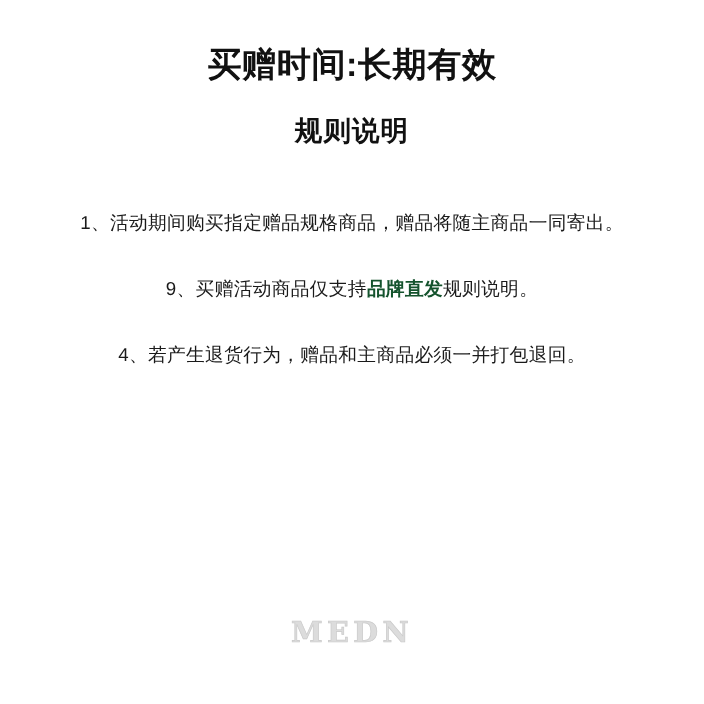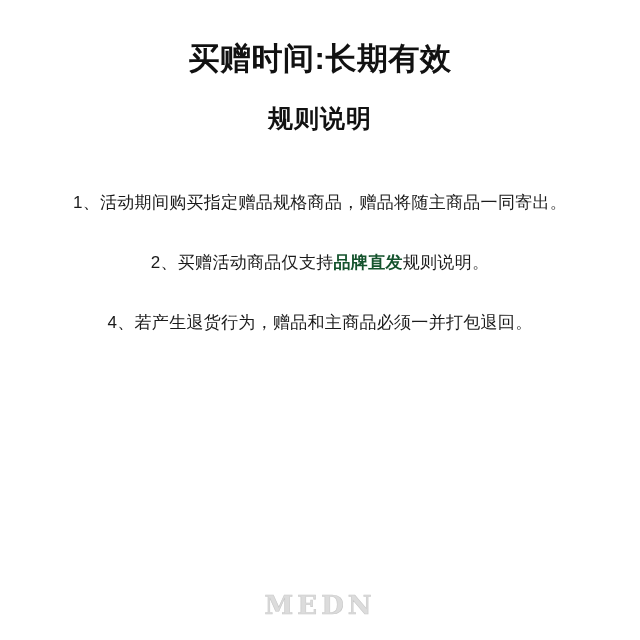--- a/index.html
+++ b/index.html
@@ -66,21 +66,21 @@
     margin-bottom: 0;
   }
   .highlight {
     color: #14532d;
     font-weight: bold;
   }
   .watermark {
     position: absolute;
     left: 0;
     right: 0;
-    bottom: 20px;
+    bottom: 49px;
     text-align: center;
     font-family: "DejaVu Serif", serif;
     font-size: 26px;
     letter-spacing: 4px;
     color: #dcdcdc;
     font-weight: bold;
     -webkit-text-stroke: 0.6px #c9c9c9;
     user-select: none;
   }
 </style>
@@ -94,21 +94,21 @@
 
   <div class="section-heading">规则说明</div>
 
   <div class="rules">
 
     <div class="rule">
       <span>1、活动期间购买指定赠品规格商品，赠品将随主商品一同寄出。</span>
     </div>
 
     <div class="rule">
-      <span>2、买赠活动商品仅支持</span><span class="highlight">品牌直发</span><span>规则说明。</span>
+      <span>9、买赠活动商品仅支持</span><span class="highlight">品牌直发</span><span>规则说明。</span>
     </div>
 
 
     <div class="rule">
       <span>4、若产生退货行为，赠品和主商品必须一并打包退回。</span>
     </div>
 
   </div>
 
   <div class="watermark">MEDN</div>

